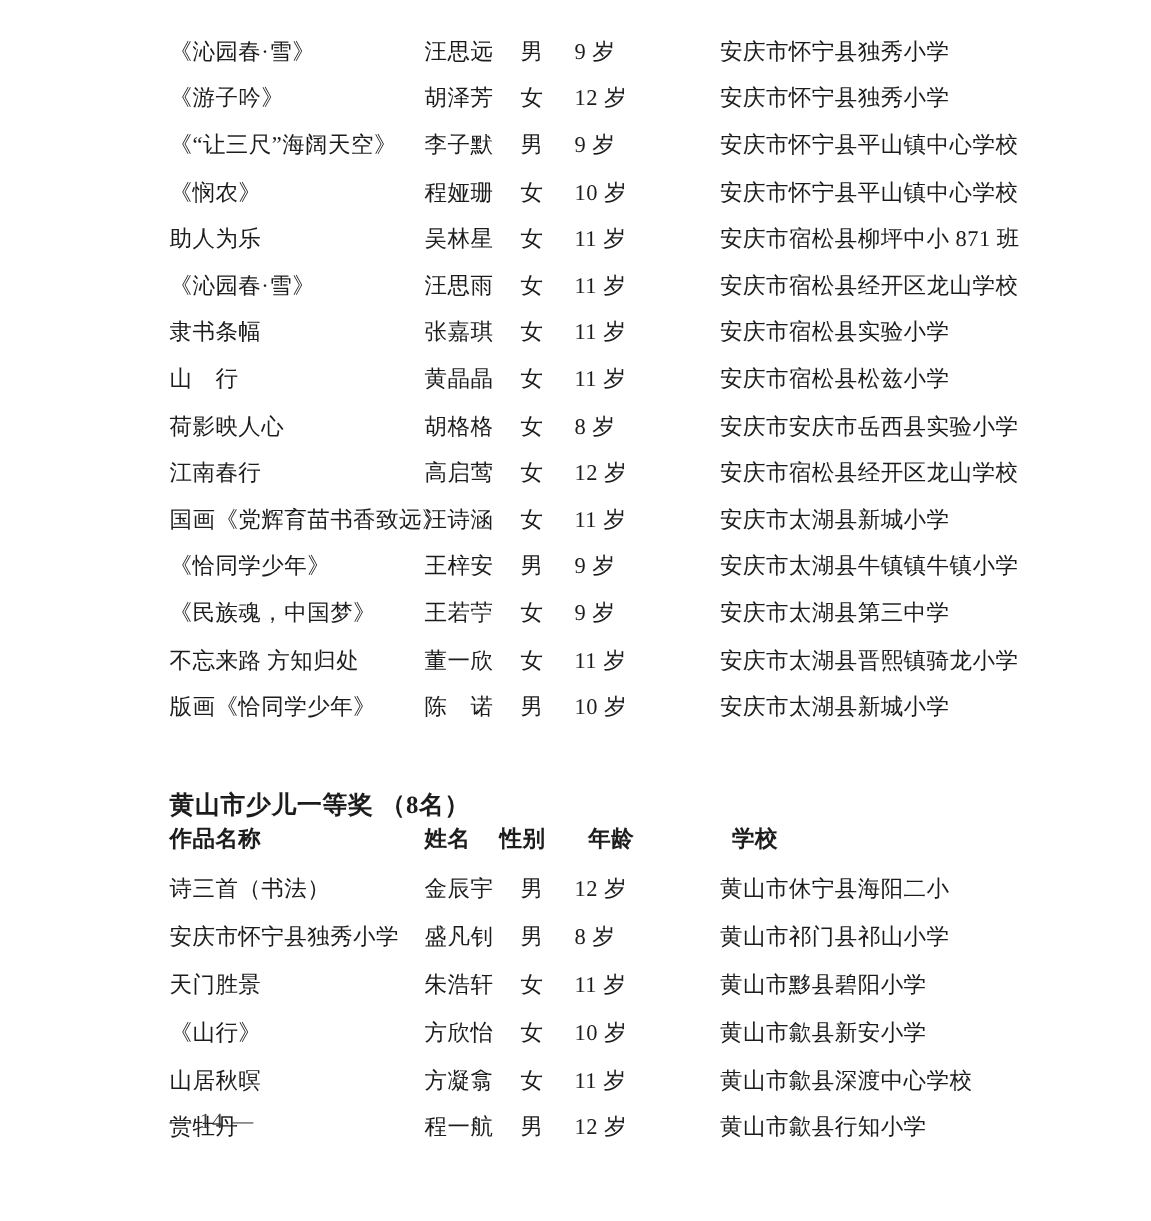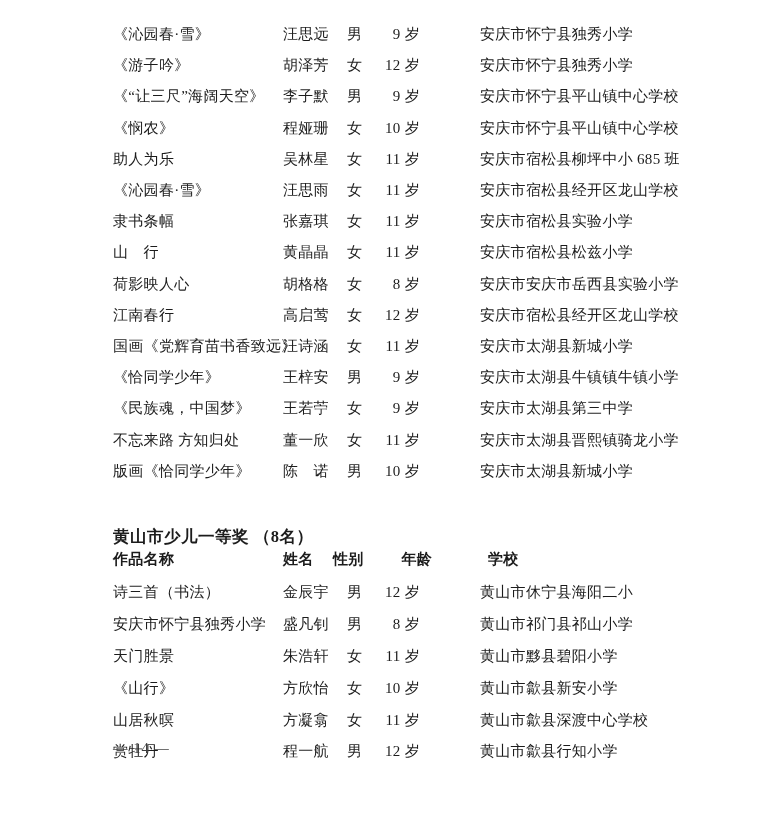--- a/index.html
+++ b/index.html
@@ -14,34 +14,34 @@
   .tbl{position:absolute;left:113px;width:640px;}
   .tbl-continued{top:19px;}
   .row{
     display:grid;
     grid-template-columns:170px 64px 36px 49px 1fr;
     align-items:center;
     height:31.2px;
     font-size:15px;
     letter-spacing:0.3px;
   }
-  .row .age{text-align:right;padding-right:12px;white-space:nowrap;}
+  .row .age{padding-right:12px;white-space:nowrap;}
   .row .title,.row .name,.row .gender,.row .school{white-space:nowrap;}
   .row .school{padding-left:0;margin-left:48px;}
   .section-heading{
     position:absolute;left:113px;top:526px;
     font-size:16.5px;font-weight:bold;letter-spacing:0.5px;
     white-space:nowrap;
   }
   .header-row{
     position:absolute;left:113px;top:544px;width:640px;
     font-weight:bold;height:30px;
   }
   .header-row .gender{margin-left:-14px;text-align:left;}
-  .header-row .age{text-align:right;padding-right:0;}
+  .header-row .age{text-align:center;padding-right:0;}
   .header-row .school{padding-left:8px;}
   .tbl-huangshan{top:577px;}
   .tbl-huangshan .row{height:31.8px;}
   .page-footer{
     position:absolute;left:113px;top:740px;
     font-size:14.5px;color:#3d3d3d;letter-spacing:1px;
   }
 </style>
 </head>
 <body>
@@ -80,21 +80,21 @@
         <span class="gender">女</span>
         <span class="age">10 岁</span>
         <span class="school">安庆市怀宁县平山镇中心学校</span>
       </div>
 
       <div class="row">
         <span class="title">助人为乐</span>
         <span class="name">吴林星</span>
         <span class="gender">女</span>
         <span class="age">11 岁</span>
-        <span class="school">安庆市宿松县柳坪中小 685 班</span>
+        <span class="school">安庆市宿松县柳坪中小 871 班</span>
       </div>
 
       <div class="row">
         <span class="title">《沁园春·雪》</span>
         <span class="name">汪思雨</span>
         <span class="gender">女</span>
         <span class="age">11 岁</span>
         <span class="school">安庆市宿松县经开区龙山学校</span>
       </div>
 

